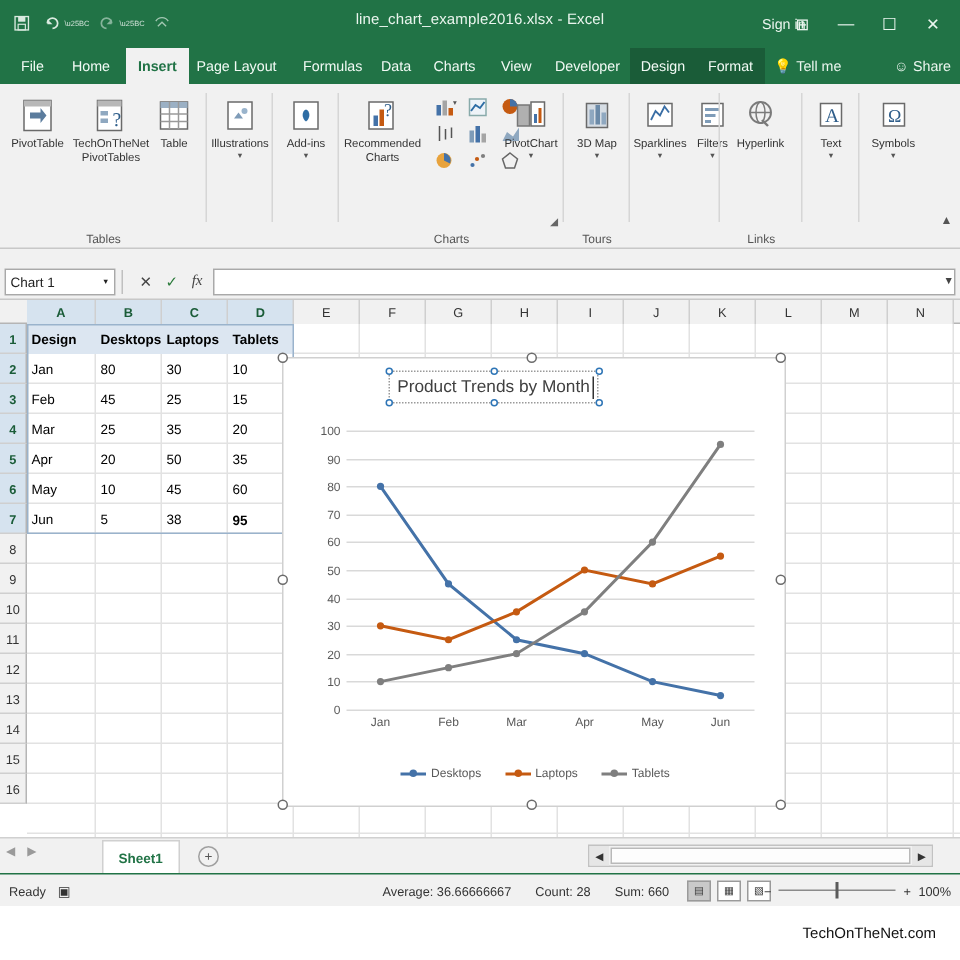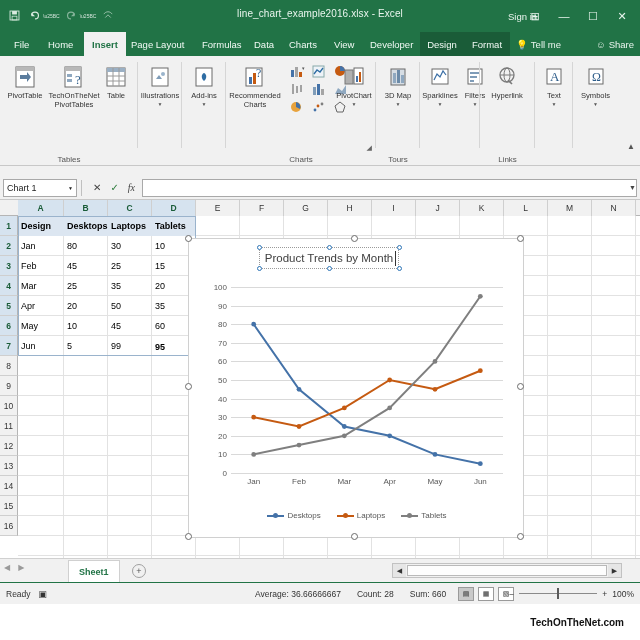--- a/index.html
+++ b/index.html
@@ -216,21 +216,21 @@
   .vbtn { width:16px; height:14px; border:1px solid #9a9a9a; background:#fff;
           display:flex; align-items:center; justify-content:center; font-size:7px; }
   .vbtn.active { background:#c9c9c9; }
   .zoomarea { position:absolute; right:6px; display:flex; align-items:center; gap:5px; }
   .ztrack { width:78px; height:1px; background:#8a8a8a; position:relative; }
   .zthumb { position:absolute; left:38px; top:-5px; width:2px; height:11px; background:#5a5a5a; }
 
   .watermark {
     position:absolute; left:0; top:604px; width:640px; height:36px;
     background:#fff; display:flex; align-items:center; justify-content:flex-end;
-    padding-right:16px; font-size:10px; font-weight:bold; color:#111;
+    padding-right:16px; font-size:10px; font-weight:normal; color:#111;
   }
   svg { display:block; }
 </style>
 </head>
 <body>
 
 <div id="app">
 
   <div class="titlebar">
     <div class="qat">
@@ -645,21 +645,21 @@
         <div class="cell" style="left: 0px; top: 80px; width: 46px;">Apr</div>
         <div class="cell" style="left: 46px; top: 80px; width: 44px;">20</div>
         <div class="cell" style="left: 90px; top: 80px; width: 44px;">50</div>
         <div class="cell" style="left: 134px; top: 80px; width: 44px;">35</div>
         <div class="cell" style="left: 0px; top: 100px; width: 46px;">May</div>
         <div class="cell" style="left: 46px; top: 100px; width: 44px;">10</div>
         <div class="cell" style="left: 90px; top: 100px; width: 44px;">45</div>
         <div class="cell" style="left: 134px; top: 100px; width: 44px;">60</div>
         <div class="cell" style="left: 0px; top: 120px; width: 46px;">Jun</div>
         <div class="cell" style="left: 46px; top: 120px; width: 44px;">5</div>
-        <div class="cell" style="left: 90px; top: 120px; width: 44px;">99</div>
+        <div class="cell" style="left: 90px; top: 120px; width: 44px;">38</div>
         <div class="cell" style="left: 134px; top: 121px; width: 44px; font-weight: bold;">95</div>
         <div class="seloutline" style="left: 0px; top: 0px; width: 178px; height: 140px;"></div>
       </div>
 
     <div class="chart" style="top:38px">
       <div class="chart-title">
         <span>Product Trends by Month</span>
         <span class="title-caret"></span>
       </div>
       <div class="titlehandle" style="left:68px;top:6px"></div>

